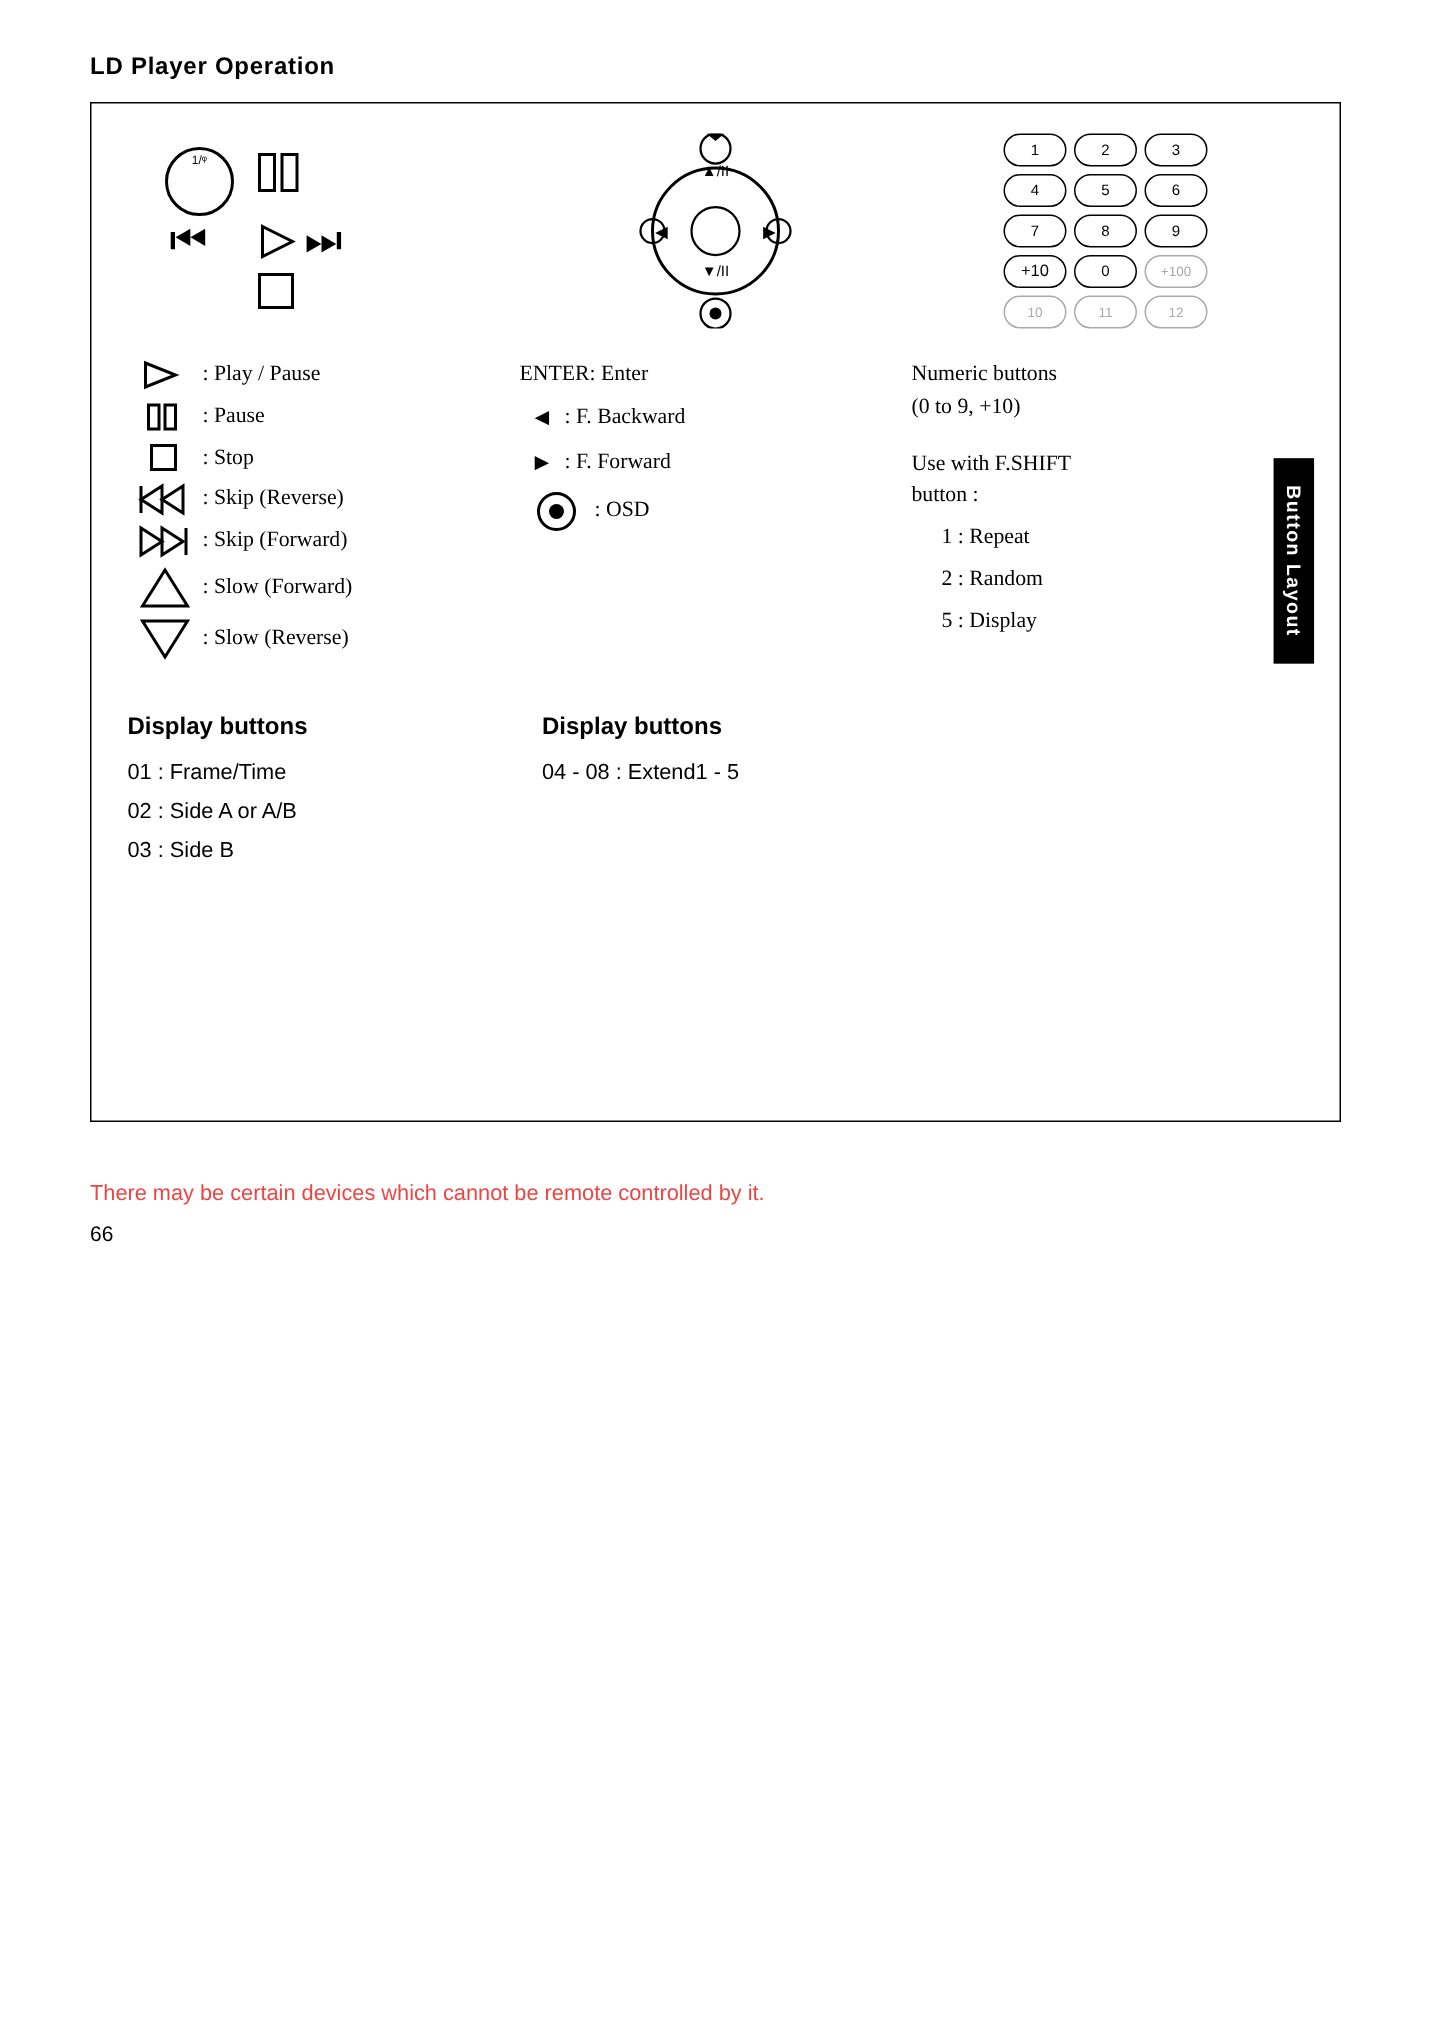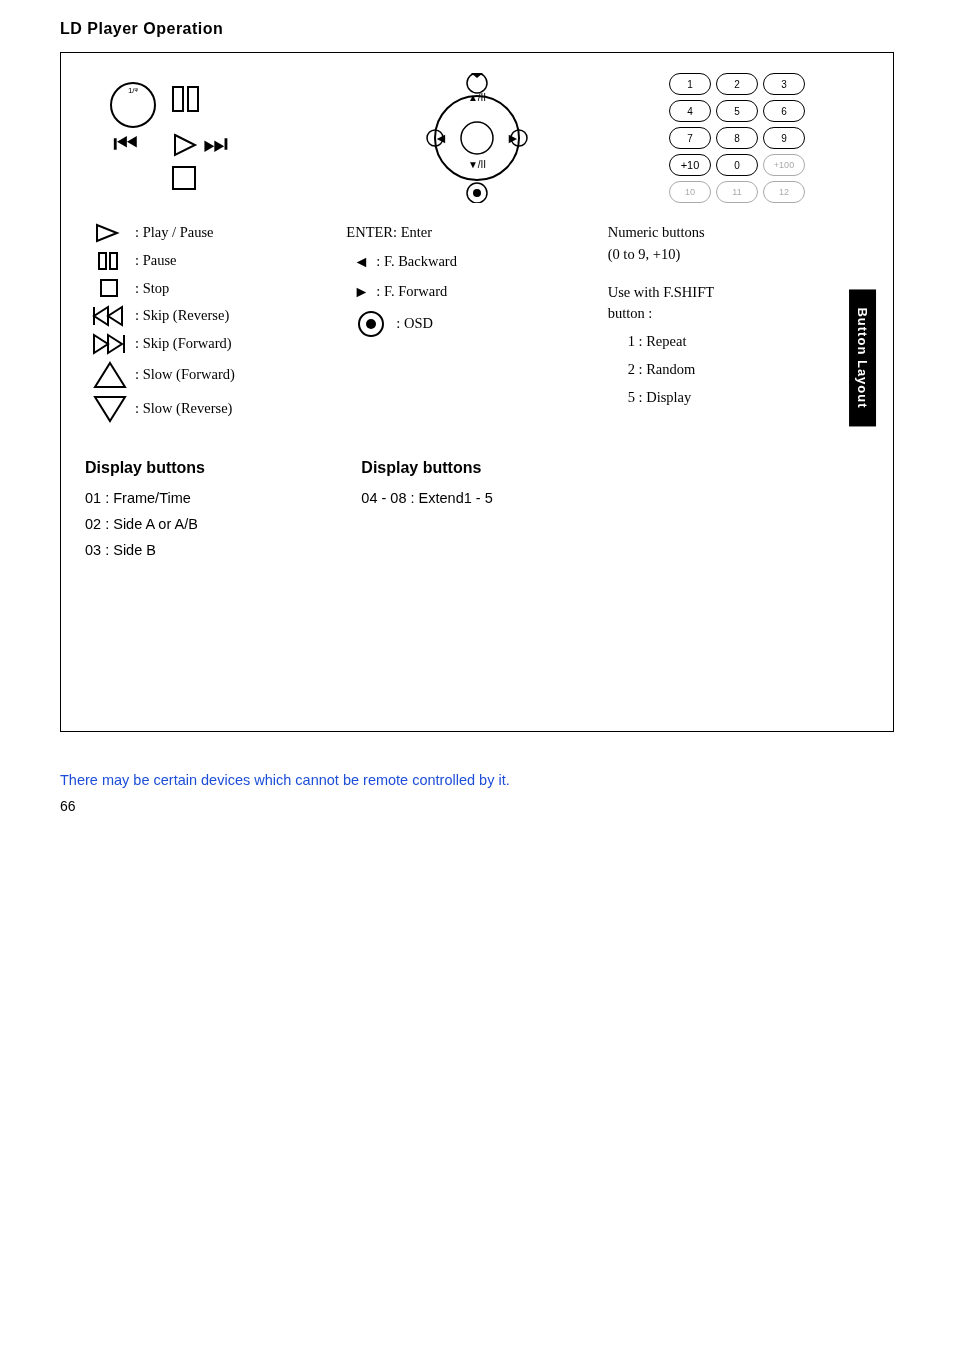--- a/index.html
+++ b/index.html
@@ -7,21 +7,21 @@
       width: 954px;
       min-height: 1349px;
       background: #fff;
       font-family: Arial, sans-serif;
       font-size: 15px;
       color: #000;
       position: relative;
     }
 
     .page-container {
-      padding: 20px 60px;
+      padding: 36px 60px;
       position: relative;
     }
 
     .page-title {
       font-weight: bold;
       font-size: 16px;
       margin-bottom: 14px;
       letter-spacing: 0.5px;
     }
 
@@ -124,21 +124,21 @@
       font-size: 12px;
       font-weight: bold;
       letter-spacing: 1px;
       padding: 5px 16px;
       white-space: nowrap;
     }
 
     .footer-note {
       margin-top: 40px;
       font-size: 14.5px;
-      color: #1d4ed8;
+      color: #ef4444;
     }
 
     .page-number {
       margin-top: 10px;
       font-size: 14px;
     }
 
     
     .num-grid {
       display: grid;

